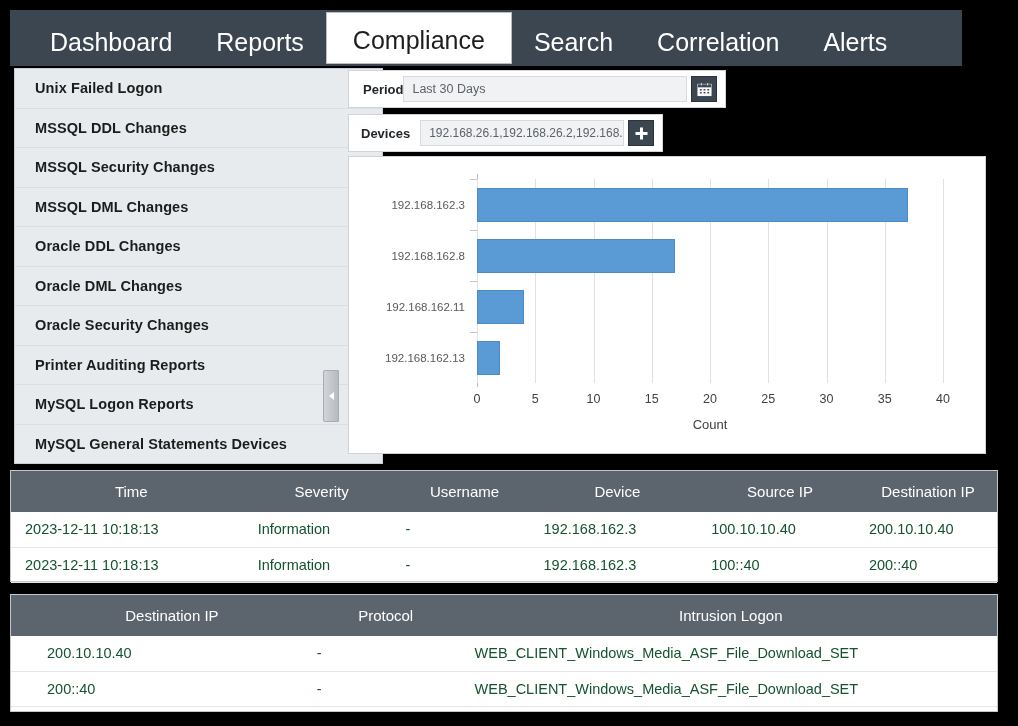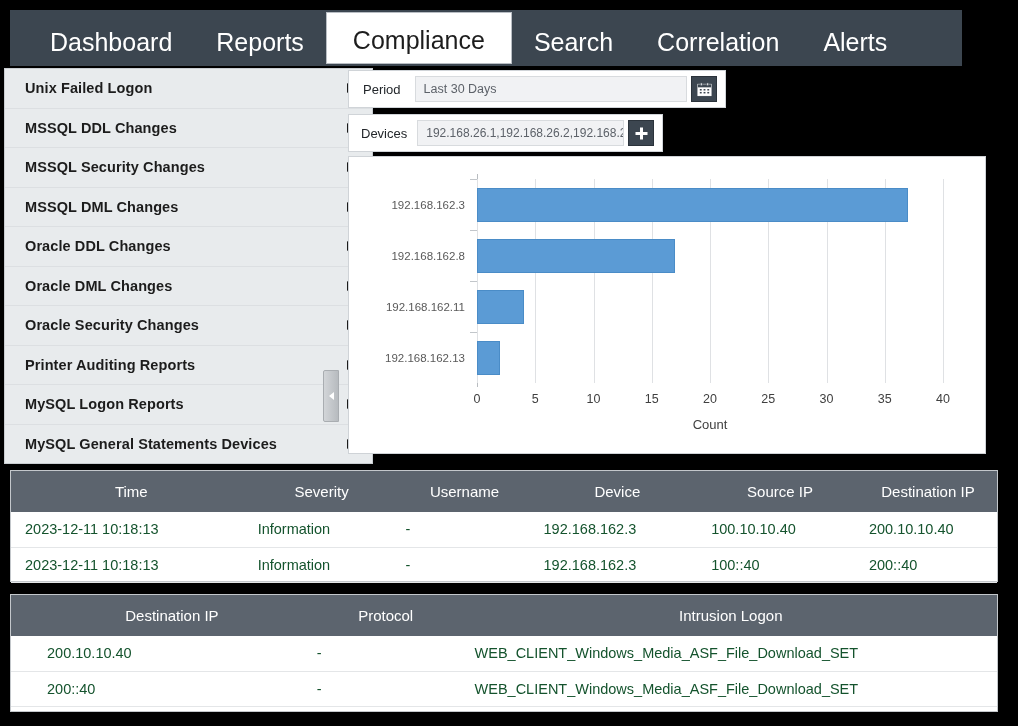--- a/index.html
+++ b/index.html
@@ -38,21 +38,21 @@
     height: 52px;
     line-height: 54px;
     margin-bottom: 2px;
     border: 1px solid #b9bec4;
     padding: 0 26px;
   }
 
   
   .sidebar {
     position: absolute;
-    left: 4px;
+    left: 14px;
     top: 68px;
     width: 369px;
     height: 396px;
     background: #e8ebed;
     border: 1px solid #c9cdd1;
     overflow: hidden;
   }
   .side-item {
     height: 39.5px;
     display: flex;
@@ -104,29 +104,28 @@
     border: 1px solid #d0d4d8;
     display: flex;
     align-items: center;
   }
   .filter-period { left: 348px; top: 70px; width: 378px; height: 38px; padding: 0 8px 0 14px; }
   .filter-devices { left: 348px; top: 114px; width: 315px; height: 38px; padding: 0 8px 0 12px; }
 
   .filter-label {
     font-size: 13px;
     color: #22262a;
-    font-weight: normal;
+    font-weight: bold;
     white-space: nowrap;
   }
   .filter-input {
     flex: 1;
     height: 26px;
     background: #f1f2f4;
     border: 1px solid #d8dbde;
-    margin-left: 14px;
     display: flex;
     align-items: center;
     padding: 0 8px;
     font-size: 12.5px;
     color: #5d6269;
     overflow: hidden;
     white-space: nowrap;
   }
   .filter-devices .filter-input { margin-left: 10px; font-size: 12px; }
 

